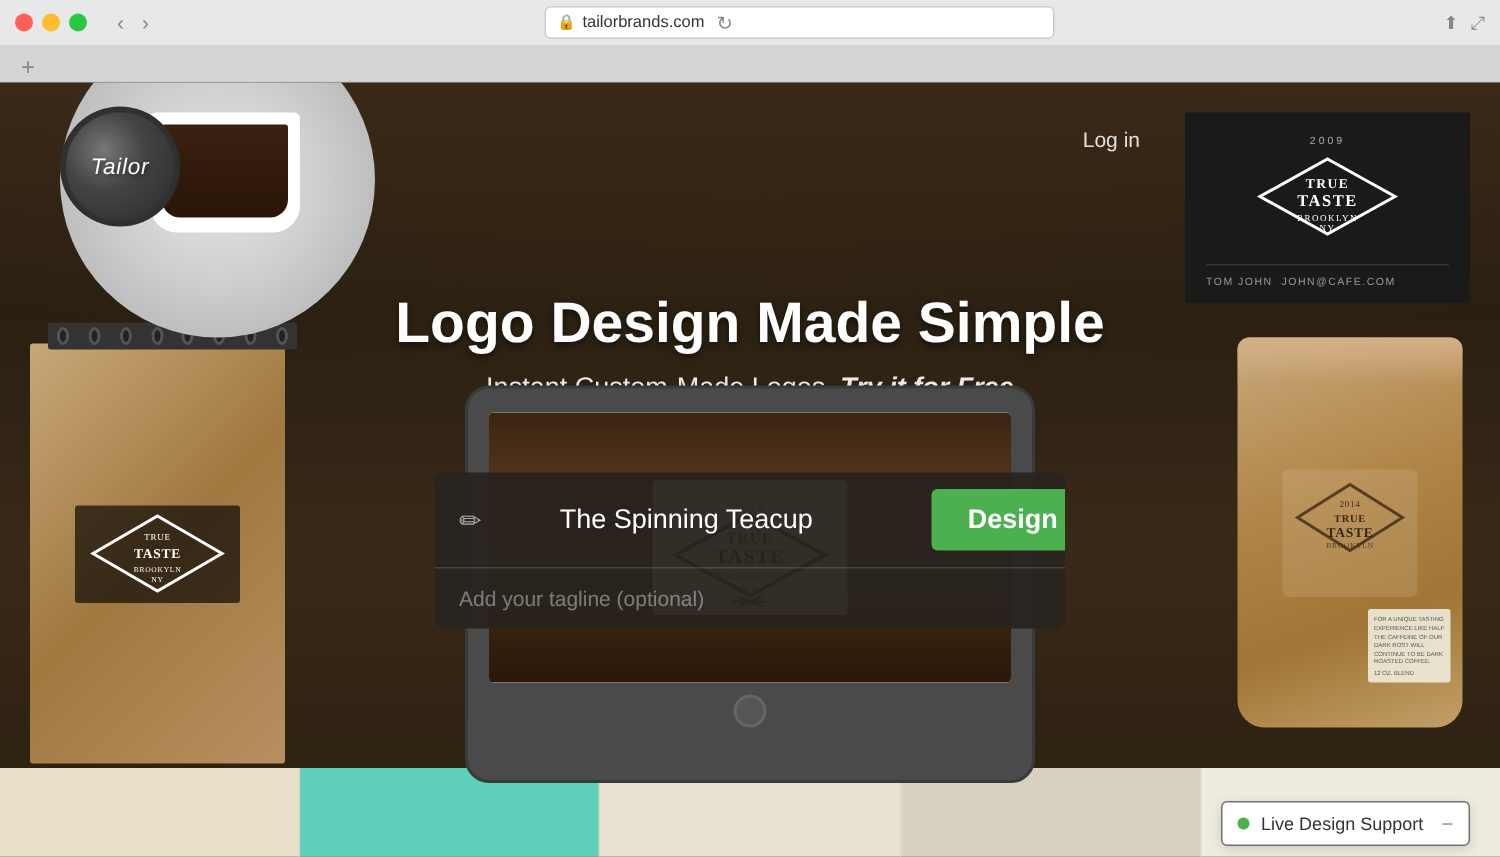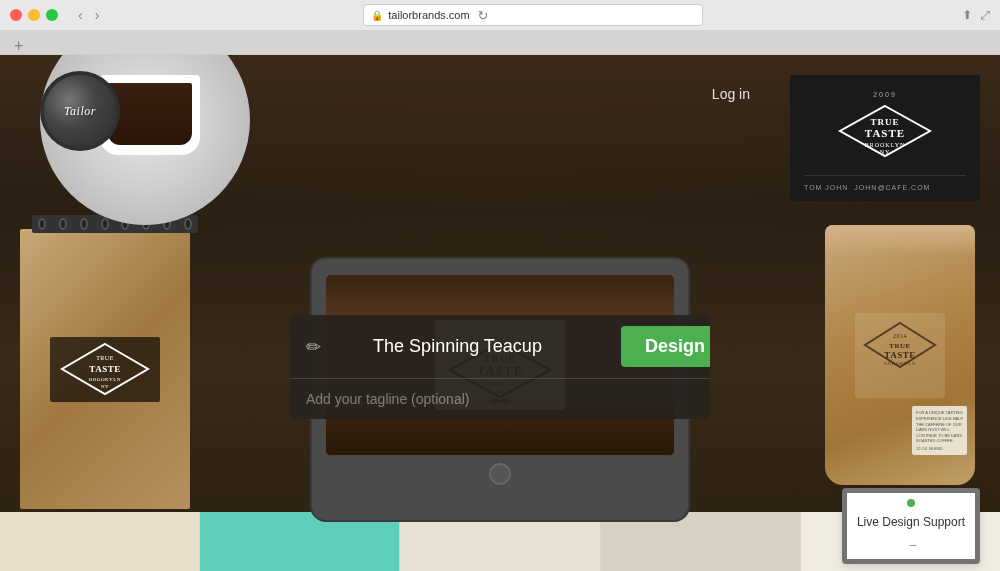--- a/index.html
+++ b/index.html
@@ -219,26 +219,25 @@
       width: 90%;
       height: 90%;
       background: radial-gradient(circle at 35% 35%, #777 0%, #444 40%, #2a2a2a 100%);
       border-radius: 50%;
     }
 
     .logo-text {
       position: relative;
       z-index: 1;
       color: white;
-      font-size: 12px;
+      font-size: 15px;
       font-style: italic;
       font-weight: 300;
       letter-spacing: 0.5px;
       text-shadow: 1px 1px 3px rgba(0,0,0,0.5);
-      font-family: Liberation Serif, serif;
     }
 
     .nav-links {
       display: flex;
       gap: 30px;
       align-items: center;
     }
 
     .nav-link {
       color: white;
@@ -341,28 +340,27 @@
       font-size: 14px;
     }
 
     
     .live-chat {
       position: absolute;
       bottom: 8px;
       right: 20px;
       z-index: 50;
       background: white;
-      border: 5px solid #737373;
+      border: 1px solid #737373;
       border-radius: 4px;
       display: flex;
       align-items: center;
       padding: 6px 10px;
       gap: 8px;
       box-shadow: 0 2px 8px rgba(0,0,0,0.15);
-      flex-direction: column;
     }
 
     .chat-dot {
       width: 8px;
       height: 8px;
       background: #4caf50;
       border-radius: 50%;
     }
 
     .chat-label {
@@ -418,21 +416,21 @@
   <div class="nav">
     <div class="logo">
       <span class="logo-text">Tailor</span>
     </div>
     <div class="nav-links">
       <span class="nav-link">About Us</span>
       <span class="nav-link">Pricing</span>
     </div>
   </div>
 
-  <div style="position:absolute;top:30px;right:250px;z-index:20;">
+  <div style="position:absolute;top:30px;right:240px;z-index:20;">
     <span style="color:rgba(255,255,255,0.85);font-size:14px;cursor:pointer;">Log in</span>
   </div>
 
   <div style="position:absolute;top:20px;right:20px;z-index:10;width:190px;">
     <div style="background:#1a1a1a;padding:16px 14px 10px;">
       <div style="text-align:center;margin-bottom:10px;">
         <div style="font-size:7px;color:#aaa;letter-spacing:2px;margin-bottom:3px;">2009</div>
         <svg width="100" height="60" viewBox="0 0 100 60">
           <polygon points="50,5 95,30 50,55 5,30" fill="none" stroke="white" stroke-width="2"></polygon>
           <text x="50" y="24" text-anchor="middle" fill="white" font-size="9" font-weight="bold" font-family="serif" letter-spacing="1">TRUE</text>
@@ -498,20 +496,27 @@
   </div>
 
   <div style="position:absolute;left:50px;top:-10px;z-index:8;width:220px;height:170px;">
     <div style="width:210px;height:210px;background:radial-gradient(ellipse,#e8e8e8 0%,#cccccc 50%,#b8b8b8 80%,#a0a0a0 100%);border-radius:50%;position:absolute;top:-30px;left:-10px;"></div>
     <div style="position:absolute;top:30px;left:50px;width:100px;height:80px;background:white;border-radius:4px 4px 18px 18px;z-index:2;">
 
       <div style="position:absolute;top:8px;left:8px;right:8px;bottom:10px;background:linear-gradient(180deg,#3a2010 0%,#2a1508 100%);border-radius:2px 2px 12px 12px;"></div>
     </div>
   </div>
 
+  <div class="hero-text">
+    <h1 class="hero-headline">Logo Design Made Simple</h1>
+    <p class="hero-subheadline">
+      <span>Instant Custom-Made Logos.</span>
+      <strong>Try it for Free</strong>
+    </p>
+  </div>
 
   <div class="search-box">
     <div class="search-input-row">
       <span class="search-pencil-icon">✏</span>
       <input class="search-text-input" type="text" value="The Spinning Teacup" style="">
       <div class="search-divider"></div>
       <button class="design-btn">Design</button>
     </div>
     <div class="tagline-row">
       <span>Add your tagline (optional)</span>

